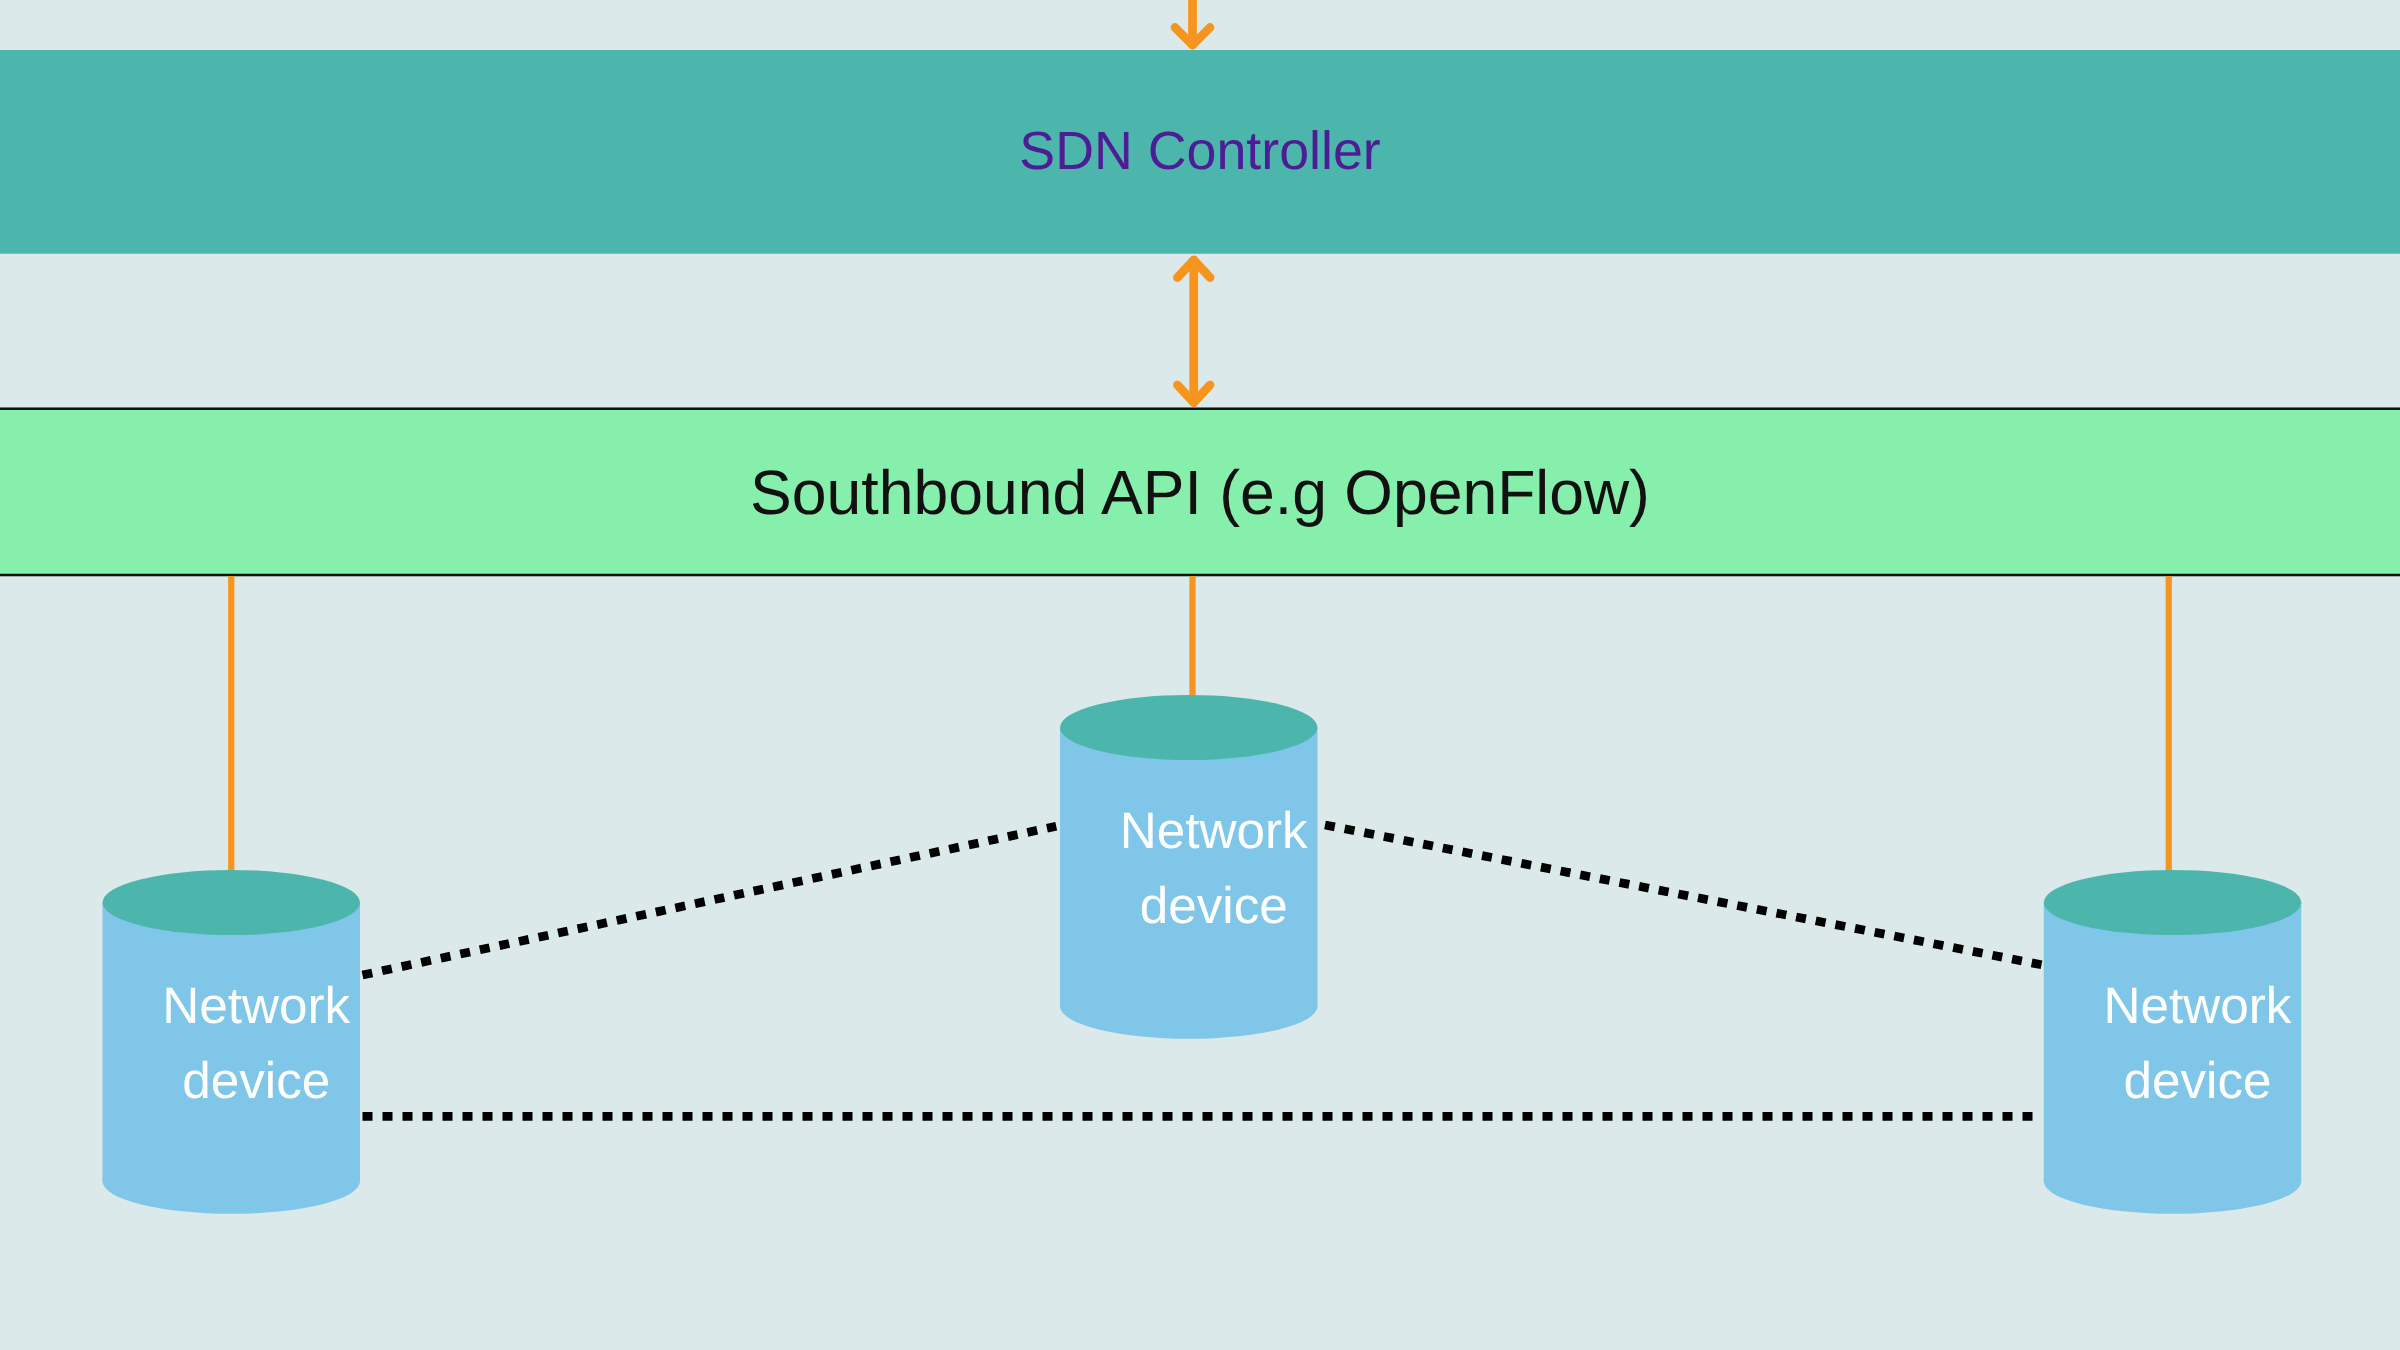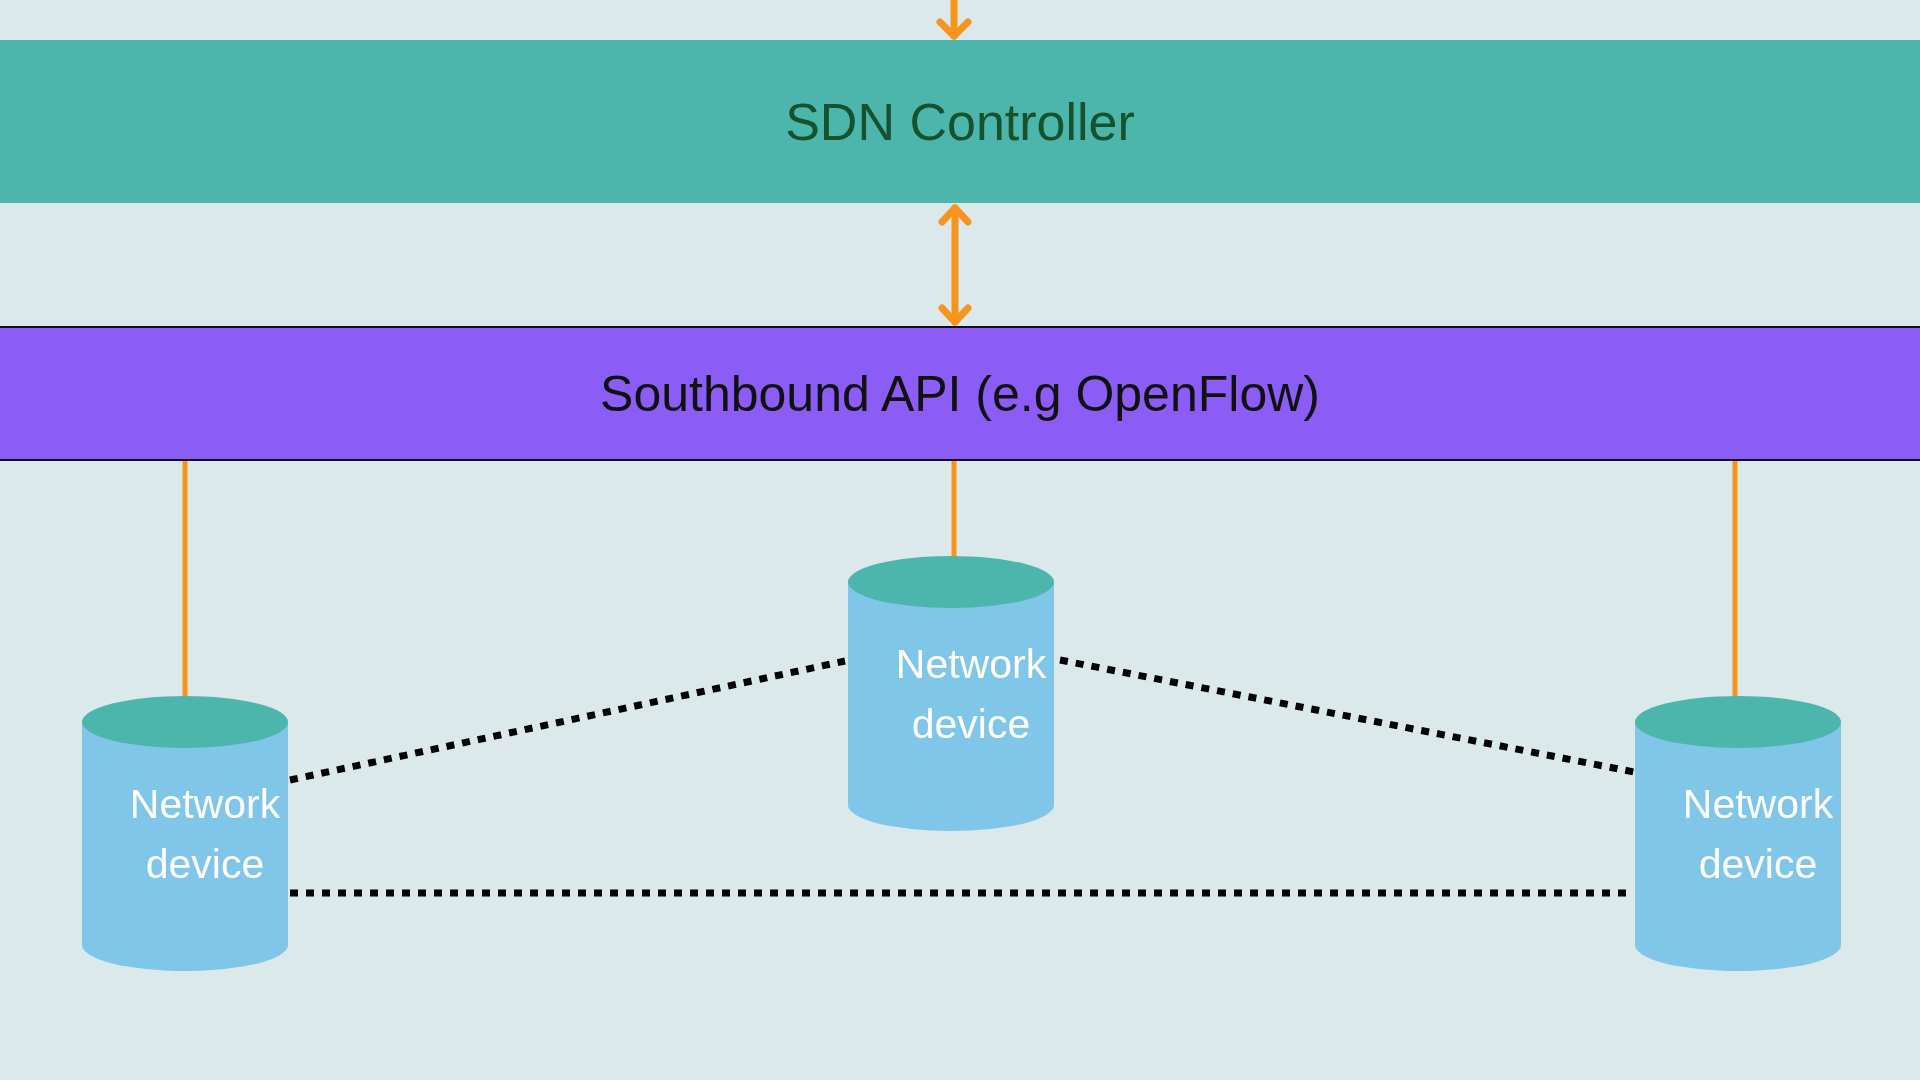--- a/index.html
+++ b/index.html
@@ -1,19 +1,19 @@
 <!DOCTYPE html>
 <html><head>
 <meta charset="utf-8">
 <style>
   html,body{margin:0;padding:0;}
   body{width:1920px;height:1080px;background:#dce9ea;position:relative;overflow:hidden;font-family:"Liberation Sans","DejaVu Sans",sans-serif;}
   .band{position:absolute;left:0;width:1920px;display:flex;align-items:center;justify-content:center;box-sizing:border-box;}
-  .controller{top:40px;height:163px;background:#4db6ac;color:#14532d;font-size:52px;}
-  .southbound{top:326px;height:135px;background:#8b5cf6;border-top:2px solid #111;border-bottom:2px solid #111;color:#111;font-size:50px;}
+  .controller{top:40px;height:163px;background:#4db6ac;color:#4c1d95;font-size:43px;}
+  .southbound{top:326px;height:135px;background:#86efac;border-top:2px solid #111;border-bottom:2px solid #111;color:#111;font-size:50px;}
   svg.links{position:absolute;left:0;top:0;}
   .cyl{position:absolute;width:206px;height:275px;}
   .cyl .body{position:absolute;left:0;top:26px;width:206px;height:223px;background:#7fc6e8;}
   .cyl .bottom{position:absolute;left:0;top:223px;width:206px;height:52px;border-radius:50%;background:#7fc6e8;}
   .cyl .top{position:absolute;left:0;top:0;width:206px;height:52px;border-radius:50%;background:#4db6ac;}
   .cyl .label{position:absolute;left:0;top:78px;width:206px;text-align:center;color:#ffffff;font-size:41px;line-height:60px;padding-left:20px;}
   .cyl .label span{display:block;}
 </style>
 </head>
 <body>

